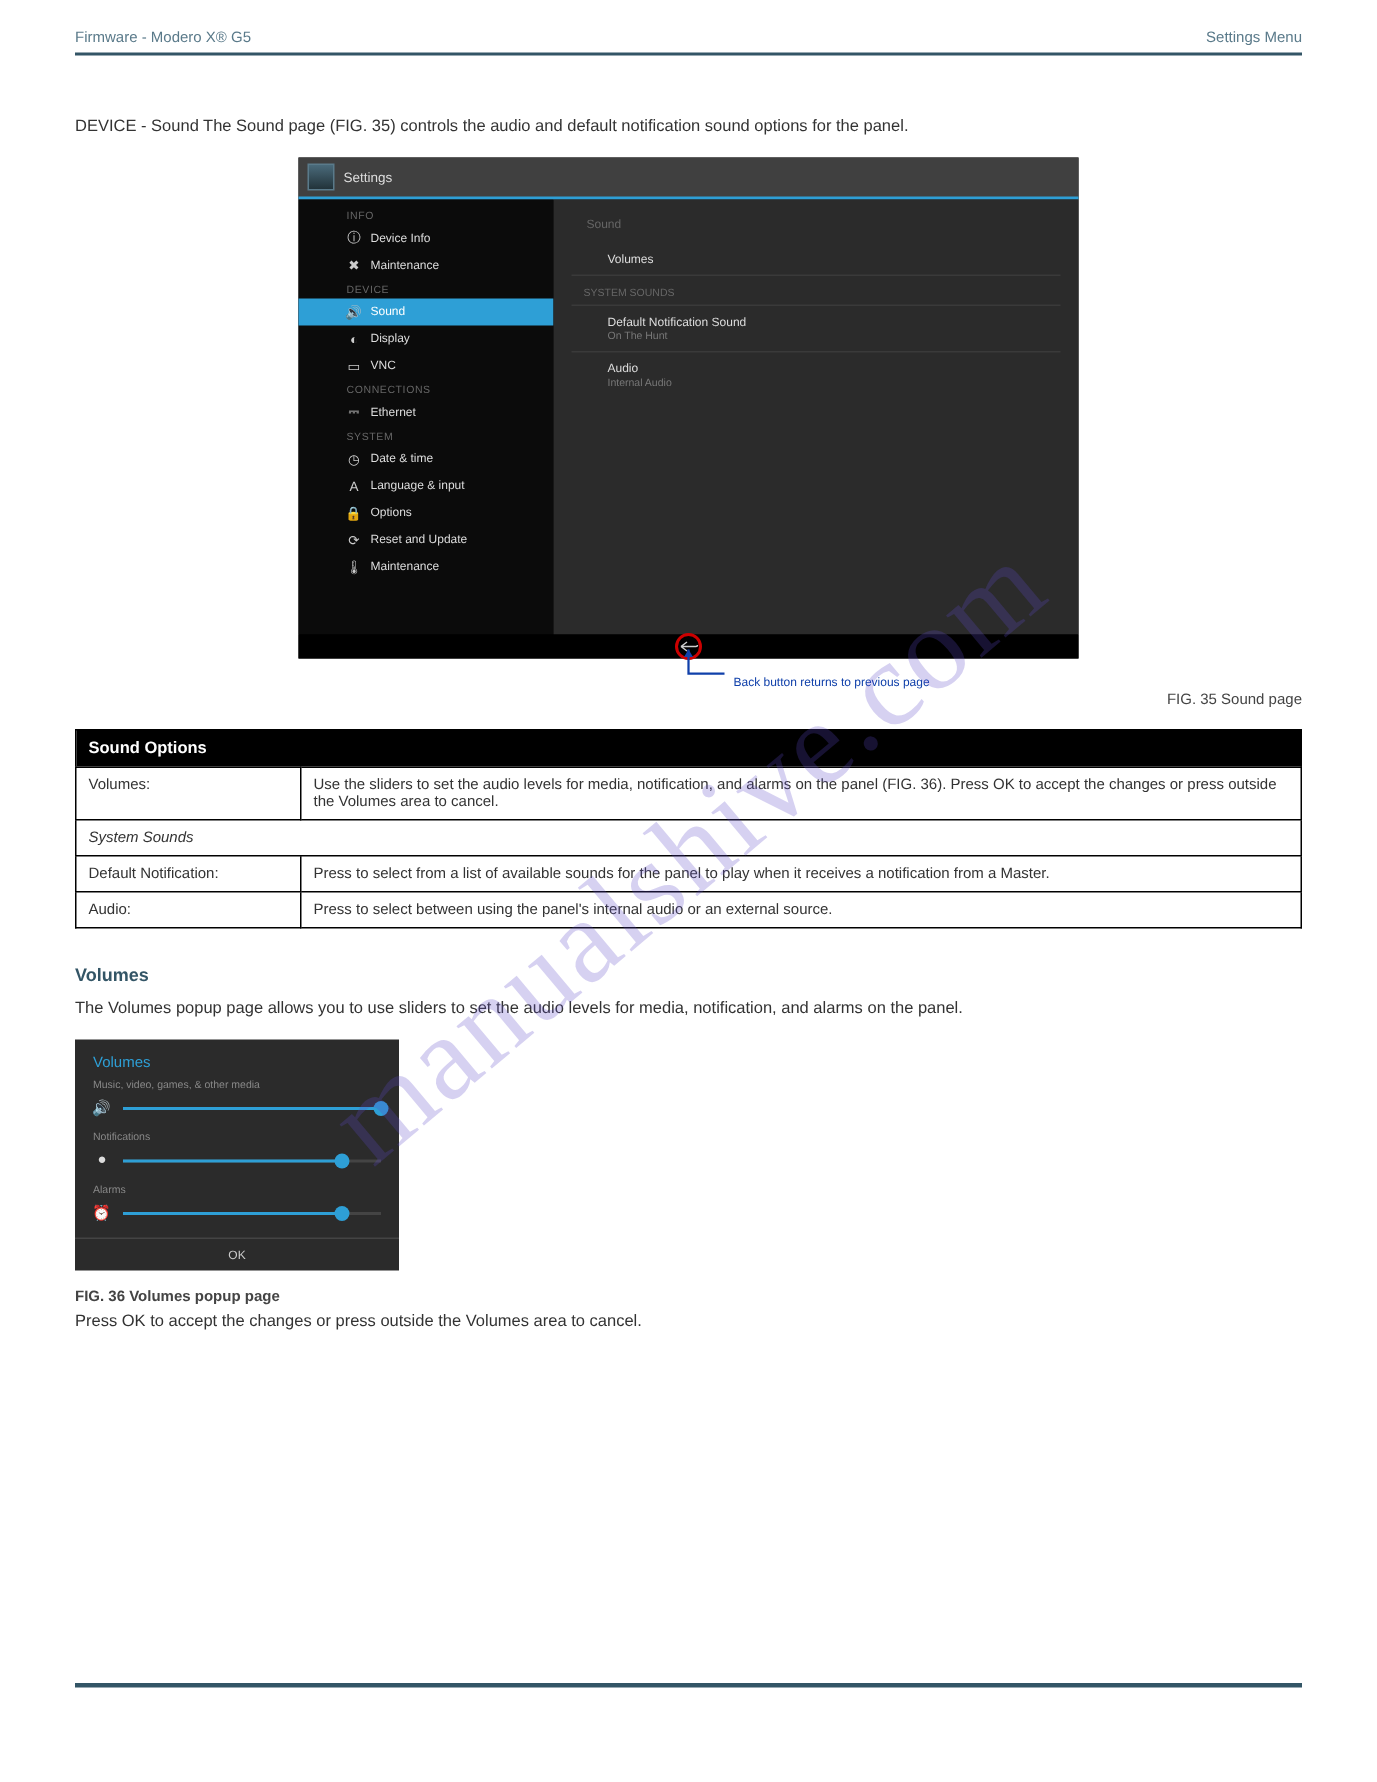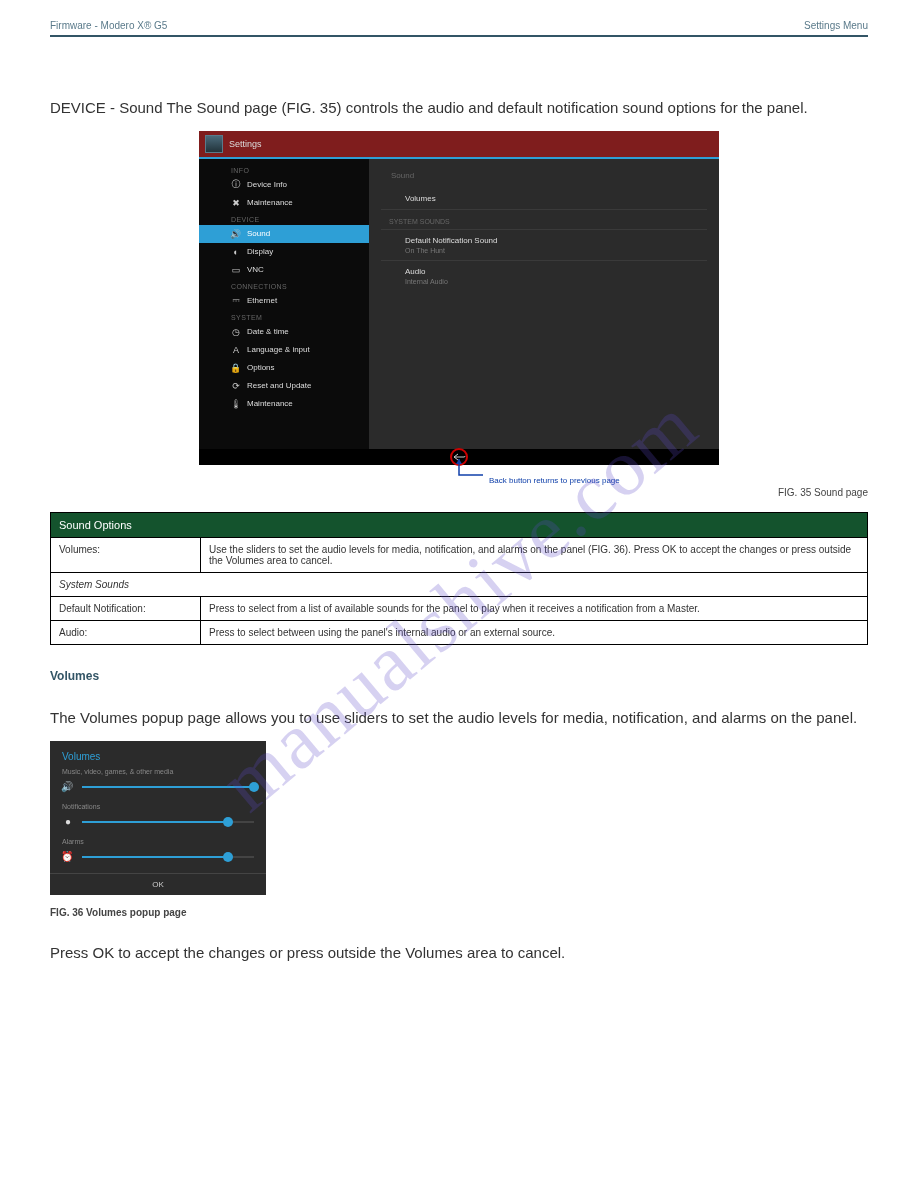--- a/index.html
+++ b/index.html
@@ -21,32 +21,32 @@
     justify-content: space-between;
     align-items: flex-end;
     font-size: 10px;
     color: #5a7a8a;
     border-bottom: 2px solid #335566;
     padding-bottom: 4px;
     margin-bottom: 6px;
   }
   .header-row .left { font-size: 10px; }
   .header-row .right { font-size: 10px; }
-  .intro-text { margin: 24px 0 12px 0; font-size: 15px; line-height: 1.45; }
+  .intro-text { margin: 4px 0 12px 0; font-size: 11px; line-height: 1.45; }
 
   
   .shot1-wrap { width: 520px; margin: 0 auto 8px auto; position: relative; }
   .shot1 {
     background: #000;
     width: 520px;
     position: relative;
   }
   .titlebar {
     display:flex; align-items:center;
-    background:#7f1d1d;
+    background:#404040;
     border-bottom:2px solid #2e9fd6;
     padding:4px 6px;
     gap:6px;
   }
   .titlebar .gear {
     width:18px; height:18px;
     background:linear-gradient(#4a6a7a,#22333a);
     border:1px solid #5a7a8a;
   }
   .titlebar .ttxt { color:#ddd; font-size:9px; }
@@ -101,23 +101,23 @@
   }
 
   
   .tbl {
     width:100%;
     border-collapse:collapse;
     border:1px solid #000;
     font-size:10px;
   }
   .tbl th.header {
-    background:#14532d;
+    background:#000000;
     color:#fff;
-    font-weight:normal;
+    font-weight:bold;
     text-align:left;
     padding:6px 8px;
     font-size:11px;
   }
   .tbl td { border:1px solid #000; padding:6px 8px; vertical-align:top; }
   .tbl td.sub { font-style:italic; }
   .tbl td.lbl { font-weight:normal; width:150px; }
 
   
   .sec-head {

